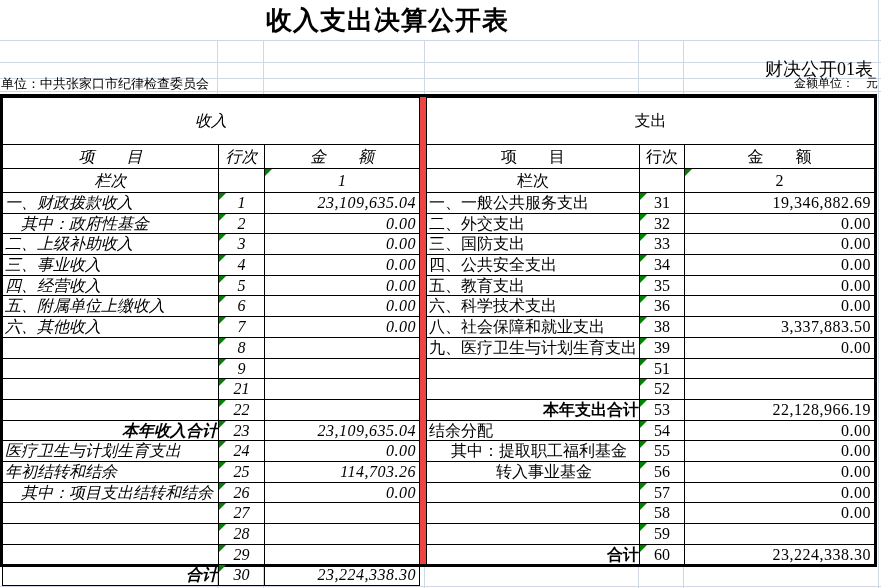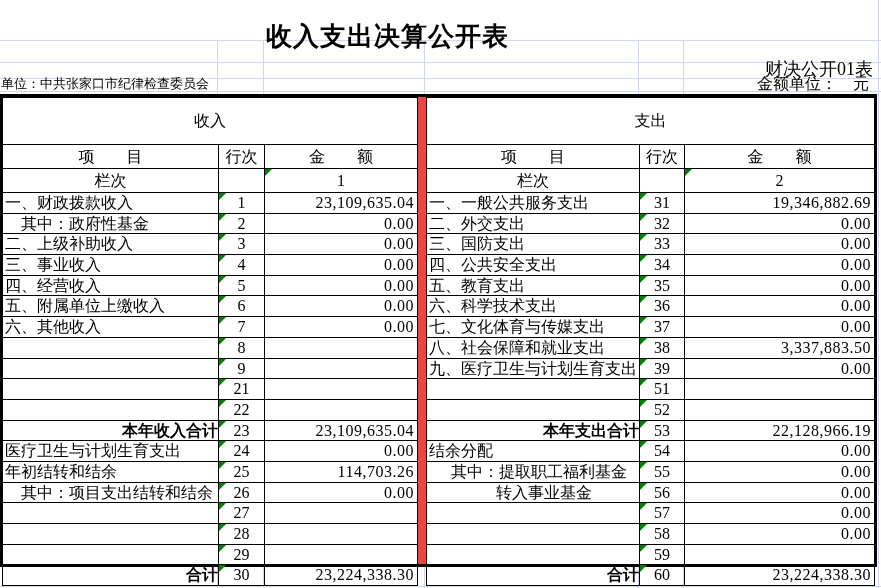--- a/index.html
+++ b/index.html
@@ -6,34 +6,34 @@
   .sheet{
     position:relative;width:881px;height:588px;background:#ffffff;overflow:hidden;
     font-family:"Liberation Serif","DejaVu Serif",serif;color:#000;
   }
   
   .gl{position:absolute;background:#d0d7e5;}
   .gl-h{left:0;width:881px;height:1px;}
   .gl-v{width:1px;}
   
   .title{
-    position:absolute;top:19px;left:0;width:775px;text-align:center;
+    position:absolute;top:3px;left:0;width:775px;text-align:center;
     font-size:26px;font-weight:bold;letter-spacing:1px;white-space:nowrap;
   }
   .table-code{position:absolute;top:61px;right:8px;height:16px;line-height:16px;font-size:18px;white-space:nowrap;}
   .unit-name{position:absolute;top:76px;left:1px;height:15px;line-height:15px;font-size:13px;white-space:nowrap;}
-  .currency{position:absolute;top:76px;right:12px;height:15px;line-height:15px;font-size:16px;white-space:nowrap;}
+  .currency{position:absolute;top:76px;right:3px;height:15px;line-height:15px;font-size:12px;white-space:nowrap;}
   
   .main-table{
     position:absolute;top:94px;left:0;width:877px;height:473px;box-sizing:border-box;
     border:2px solid #000;border-top-width:3px;border-bottom-width:3px;
     display:flex;background:#fff;
   }
   .half{box-sizing:border-box;height:100%;}
-  .half.left{width:424px;border-right:8px solid #ef4444;}
+  .half.left{width:424px;border-right:6px solid #ef4444;font-style:italic;}
   .half.right{flex:1;}
   table{width:100%;height:100%;border-collapse:collapse;table-layout:fixed;}
   td{
     border:1px solid #000;padding:0;font-size:16px;line-height:1.1;
     overflow:hidden;white-space:nowrap;position:relative;vertical-align:middle;
   }
   tr.sec td{height:46px;text-align:center;}
   tr.colhdr td{height:23px;text-align:center;}
   tr.rankrow td{height:23px;text-align:center;}
   .drow td{height:19.7px;}
@@ -248,25 +248,20 @@
               <td class="item">五、教育支出</td>
               <td class="lineno gt">35</td>
               <td class="amt">0.00</td>
             </tr>
             <tr class="drow">
               <td class="item">六、科学技术支出</td>
               <td class="lineno gt">36</td>
               <td class="amt">0.00</td>
             </tr>
             <tr class="drow">
-              <td class="item">七、文化体育与传媒支出</td>
-              <td class="lineno gt">37</td>
-              <td class="amt">0.00</td>
-            </tr>
-            <tr class="drow">
               <td class="item">八、社会保障和就业支出</td>
               <td class="lineno gt">38</td>
               <td class="amt">3,337,883.50</td>
             </tr>
             <tr class="drow">
               <td class="item">九、医疗卫生与计划生育支出</td>
               <td class="lineno gt">39</td>
               <td class="amt">0.00</td>
             </tr>
             <tr class="drow">

